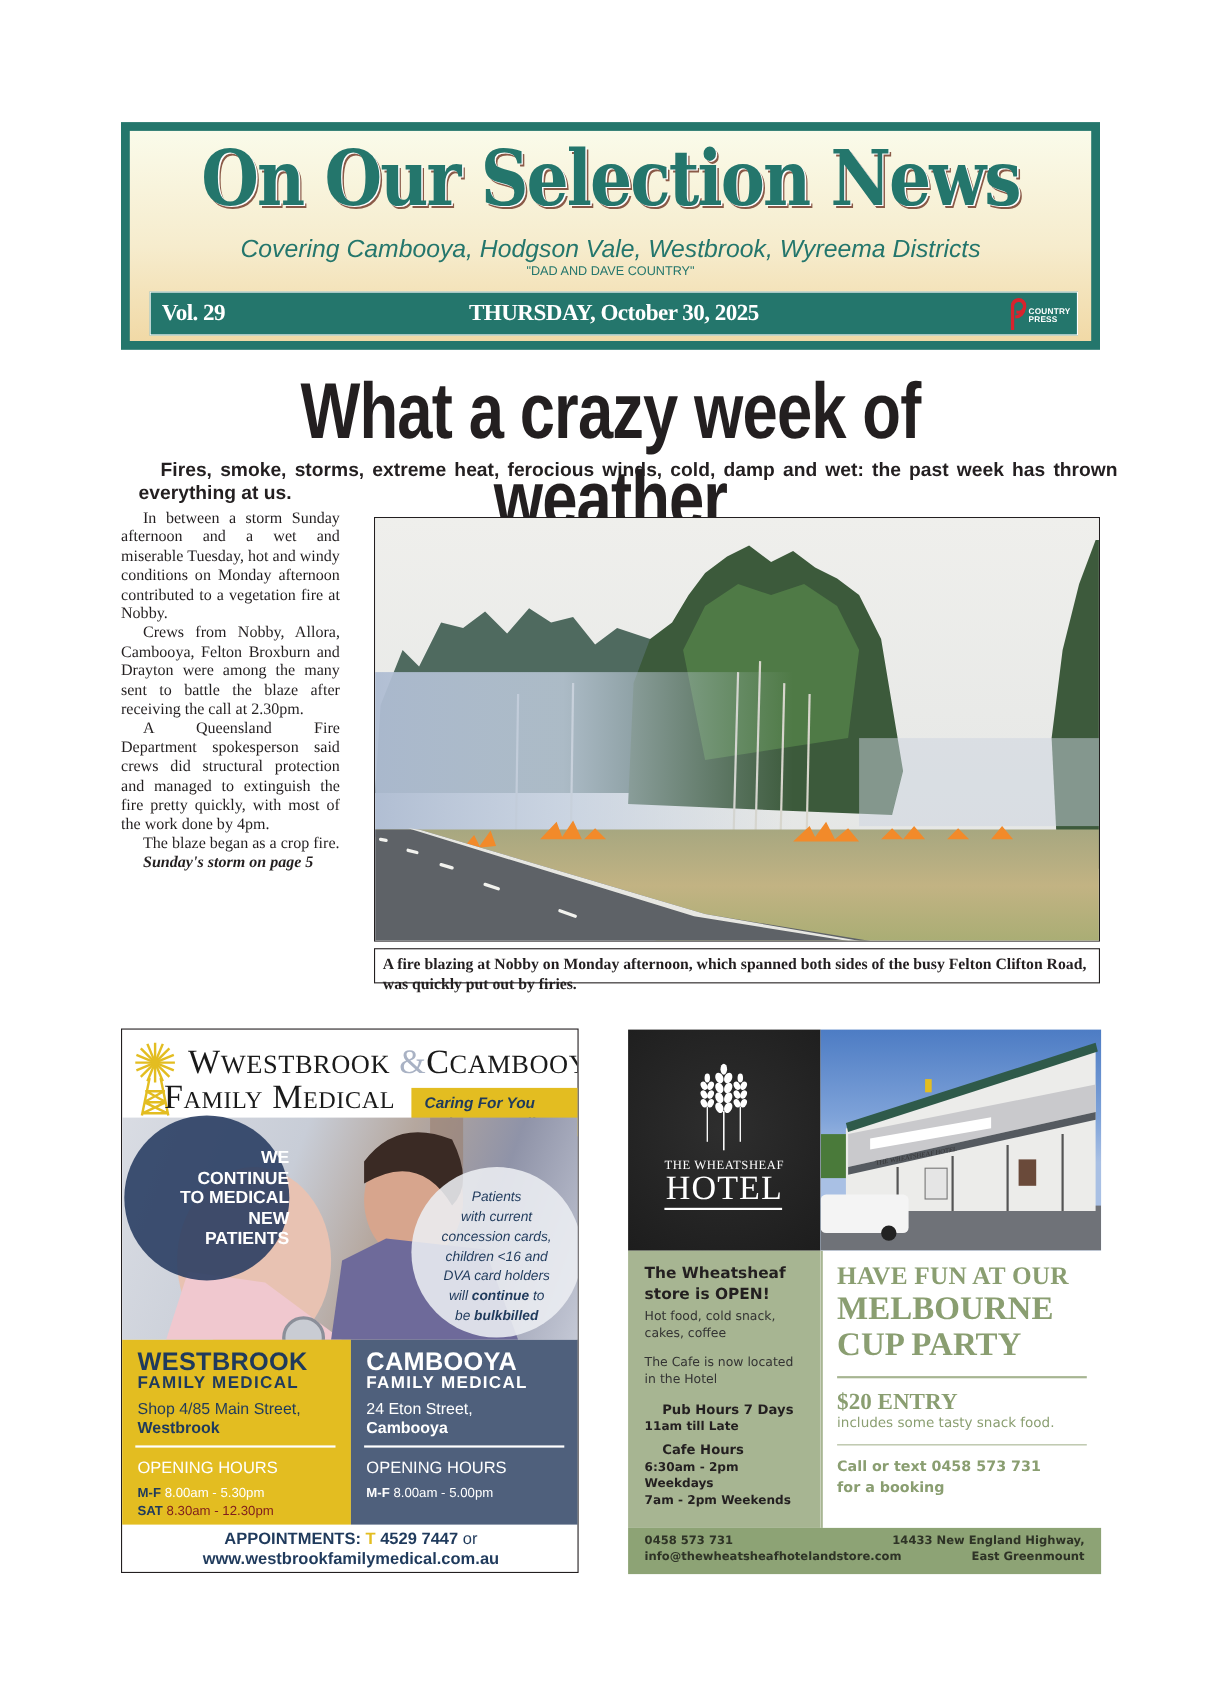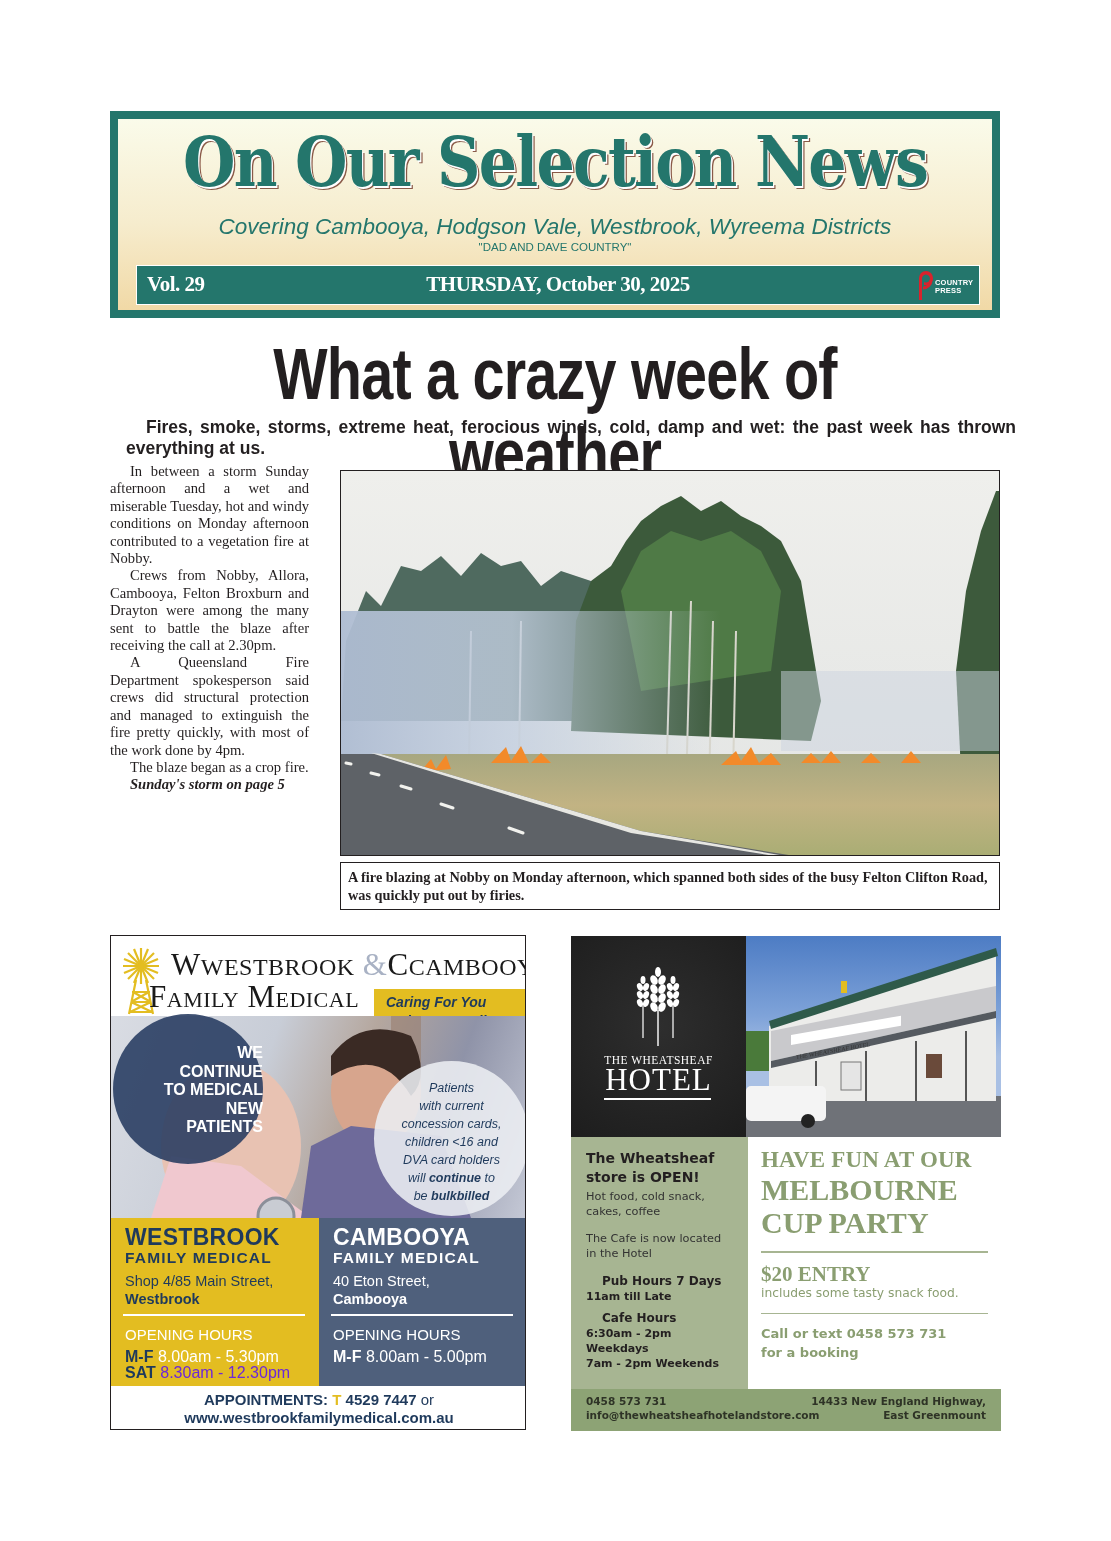--- a/index.html
+++ b/index.html
@@ -70,21 +70,21 @@
   .article-col p.jump { font-style: italic; font-weight: bold; text-align: left; }
 
   
   .photo {
     position: absolute; left: 340px; top: 470px; width: 660px; height: 386px;
     border: 1px solid #231f20; overflow: hidden;
     background: linear-gradient(to bottom, #eeefec 0%, #e6e8e6 55%, #d2d6dc 100%);
   }
   .photo svg { display: block; }
   .caption {
-    position: absolute; left: 340px; top: 862px; width: 660px; height: 48px;
+    position: absolute; left: 340px; top: 862px; width: 660px; height: 32px;
     border: 1px solid #231f20; padding: 5px 7px;
     font-family: "Liberation Serif", serif; font-weight: bold; font-size: 14.3px; line-height: 18px;
   }
 
   
   .med-ad {
     position: absolute; left: 110px; top: 935px; width: 416px; height: 495px;
     border: 1px solid #231f20; background: #ffffff; overflow: hidden;
   }
   .med-logo { position: absolute; left: 8px; top: 8px; width: 44px; height: 72px; }
@@ -133,21 +133,21 @@
     font-family: "Liberation Sans", sans-serif;
   }
   .clinic-name { font-weight: bold; font-size: 23px; line-height: 23px; letter-spacing: 0.3px; }
   .clinic-sub { font-weight: bold; font-size: 15.5px; line-height: 18px; letter-spacing: 1.2px; }
   .clinic-addr { font-size: 14.5px; line-height: 18px; margin-top: 5px; }
   .clinic-addr b { display: block; }
   .clinic-rule { height: 1.5px; margin: 6px 0 10px -2px; }
   .med-panel-left .clinic-rule { background: #ffffff; }
   .med-panel-right .clinic-rule { background: #ffffff; }
   .hours-title { font-size: 15px; line-height: 18px; color: #ffffff; margin-bottom: 5px; }
-  .hours-line { font-size: 16px; line-height: 16px; }
+  .hours-line { font-size: 12px; line-height: 16px; }
   .med-panel-left .hours-line { color: #1f3a5c; }
   .hours-line b { font-weight: bold; }
   .med-appt {
     position: absolute; left: 0; top: 450px; width: 416px; height: 45px; text-align: center;
     font-family: "Liberation Sans", sans-serif; font-weight: bold; color: #1f3a5c;
     font-size: 15px; line-height: 18px; padding-top: 5px;
   }
   .med-appt .t { color: #e3bd21; }
 
   
@@ -356,27 +356,27 @@
   <div class="med-panel-left">
     <div class="clinic-name">WESTBROOK</div>
     <div class="clinic-sub">FAMILY MEDICAL</div>
     <div class="clinic-addr">
       <span>Shop 4/85 Main Street,</span>
       <b>Westbrook</b>
     </div>
     <div class="clinic-rule"></div>
     <div class="hours-title">OPENING HOURS</div>
     <div class="hours-line"><b>M-F</b><span style="color:#ffffff"> 8.00am - 5.30pm</span></div>
-    <div class="hours-line"><b>SAT</b><span style="color:#6d28d9"> 8.30am - 12.30pm</span></div>
+    <div class="hours-line"><b>SAT</b><span style="color:#7f1d1d"> 8.30am - 12.30pm</span></div>
   </div>
   <div class="med-panel-right">
     <div class="clinic-name">CAMBOOYA</div>
     <div class="clinic-sub">FAMILY MEDICAL</div>
     <div class="clinic-addr">
-      <span>40 Eton Street,</span>
+      <span>24 Eton Street,</span>
       <b>Cambooya</b>
     </div>
     <div class="clinic-rule"></div>
     <div class="hours-title">OPENING HOURS</div>
     <div class="hours-line"><b>M-F</b><span> 8.00am - 5.00pm</span></div>
   </div>
   <div class="med-appt">
     <div>
       <span>APPOINTMENTS: </span><span class="t">T</span><span> 4529 7447</span><span style="font-weight:normal"> or</span>
     </div>

